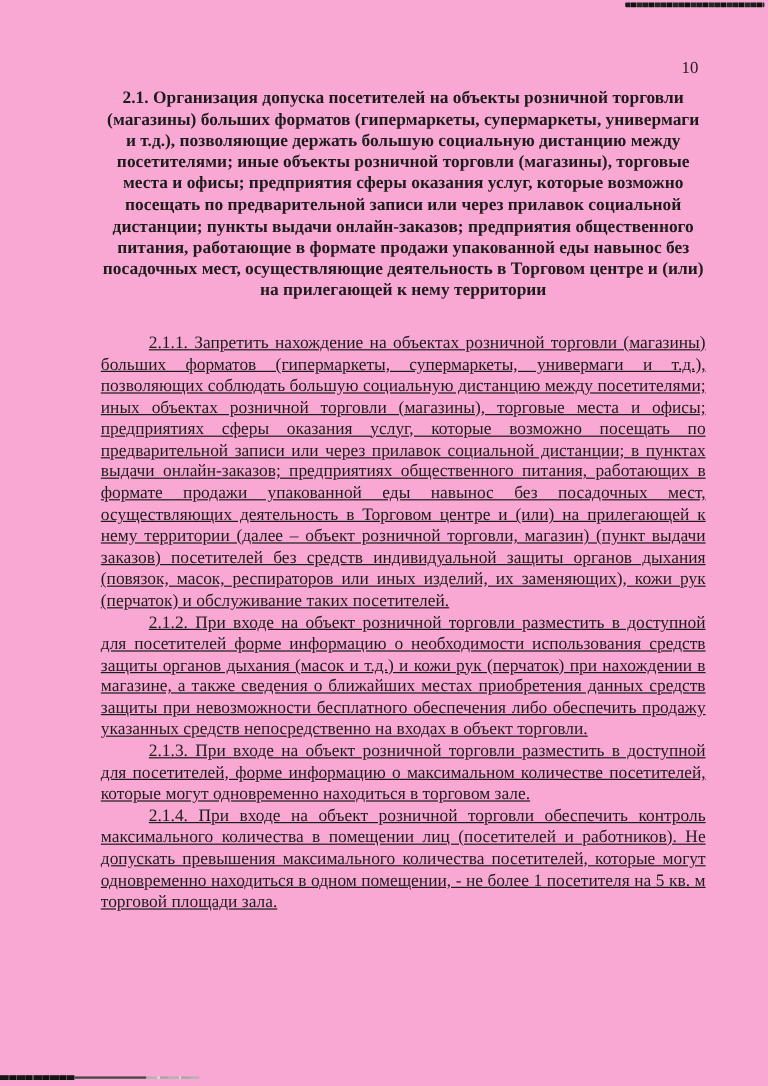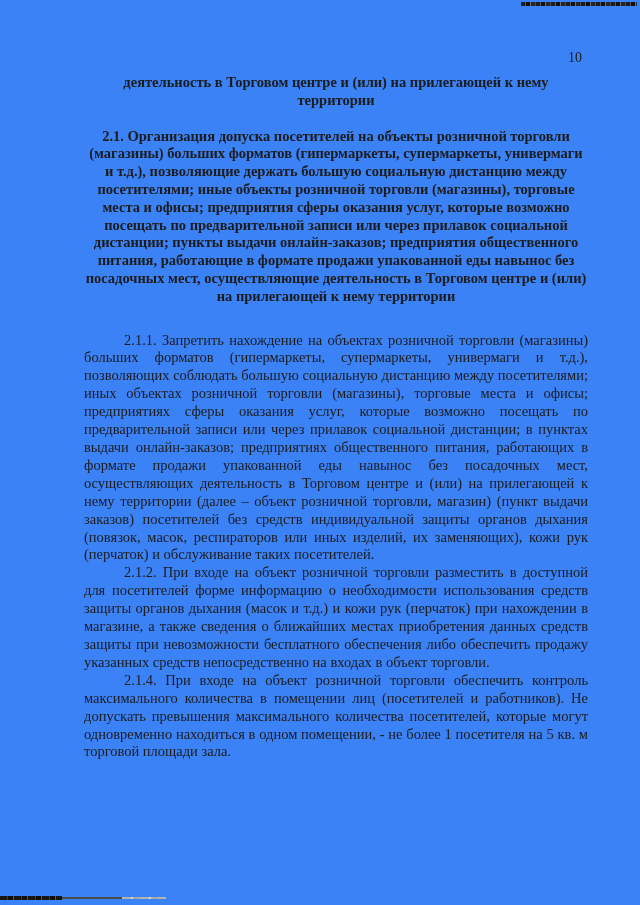--- a/index.html
+++ b/index.html
@@ -4,21 +4,21 @@
 <style>
   html, body {
     margin: 0;
     padding: 0;
     background: #ffffff;
   }
   .page {
     position: relative;
     width: 640px;
     height: 905px;
-    background: #3b82f6;
+    background: #f9a8d4;
     color: #1c1c1c;
     font-family: "Liberation Serif", "DejaVu Serif", serif;
     overflow: hidden;
   }
   
   .scan-top {
     position: absolute;
     top: 2px;
     left: 521px;
     width: 116px;
@@ -54,20 +54,21 @@
   }
   .heading.section {
     margin-bottom: 26px;
   }
   .body-text p {
     margin: 0;
     font-size: 14.5px;
     line-height: 17.9px;
     text-align: justify;
     text-indent: 40px;
+    text-decoration: underline;
   }
   
   .scan-bottom {
     position: absolute;
     left: 0;
     top: 896px;
     height: 4px;
     width: 166px;
     display: flex;
   }
@@ -95,27 +96,27 @@
 <body>
 
 <div class="page">
 
   <div class="scan-top"></div>
 
   <div class="content">
 
     <div class="page-number">10</div>
 
-    <h2 class="heading continuation">деятельность в Торговом центре и (или) на прилегающей к нему территории</h2>
 
     <h2 class="heading section">2.1. Организация допуска посетителей на объекты розничной торговли (магазины) больших форматов (гипермаркеты, супермаркеты, универмаги и т.д.), позволяющие держать большую социальную дистанцию между посетителями; иные объекты розничной торговли (магазины), торговые места и офисы; предприятия сферы оказания услуг, которые возможно посещать по предварительной записи или через прилавок социальной дистанции; пункты выдачи онлайн-заказов; предприятия общественного питания, работающие в формате продажи упакованной еды навынос без посадочных мест, осуществляющие деятельность в Торговом центре и (или) на прилегающей к нему территории</h2>
 
     <div class="body-text">
       <p>2.1.1. Запретить нахождение на объектах розничной торговли (магазины) больших форматов (гипермаркеты, супермаркеты, универмаги и т.д.), позволяющих соблюдать большую социальную дистанцию между посетителями; иных объектах розничной торговли (магазины), торговые места и офисы; предприятиях сферы оказания услуг, которые возможно посещать по предварительной записи или через прилавок социальной дистанции; в пунктах выдачи онлайн-заказов; предприятиях общественного питания, работающих в формате продажи упакованной еды навынос без посадочных мест, осуществляющих деятельность в Торговом центре и (или) на прилегающей к нему территории (далее – объект розничной торговли, магазин) (пункт выдачи заказов) посетителей без средств индивидуальной защиты органов дыхания (повязок, масок, респираторов или иных изделий, их заменяющих), кожи рук (перчаток) и обслуживание таких посетителей.</p>
       <p>2.1.2. При входе на объект розничной торговли разместить в доступной для посетителей форме информацию о необходимости использования средств защиты органов дыхания (масок и т.д.) и кожи рук (перчаток) при нахождении в магазине, а также сведения о ближайших местах приобретения данных средств защиты при невозможности бесплатного обеспечения либо обеспечить продажу указанных средств непосредственно на входах в объект торговли.</p>
+      <p>2.1.3. При входе на объект розничной торговли разместить в доступной для посетителей, форме информацию о максимальном количестве посетителей, которые могут одновременно находиться в торговом зале.</p>
       <p>2.1.4. При входе на объект розничной торговли обеспечить контроль максимального количества в помещении лиц (посетителей и работников). Не допускать превышения максимального количества посетителей, которые могут одновременно находиться в одном помещении, - не более 1 посетителя на 5 кв. м торговой площади зала.</p>
     </div>
 
   </div>
 
   <div class="scan-bottom">
     <span class="seg1"></span>
     <span class="seg2"></span>
     <span class="seg3"></span>
   </div>

